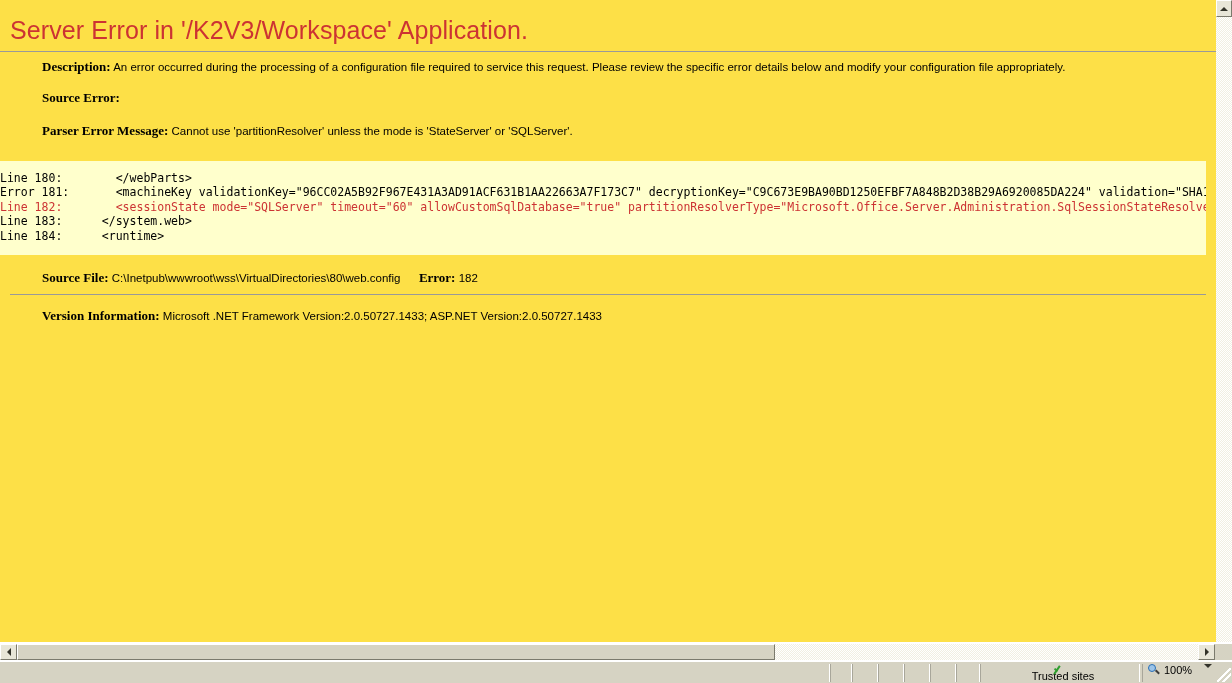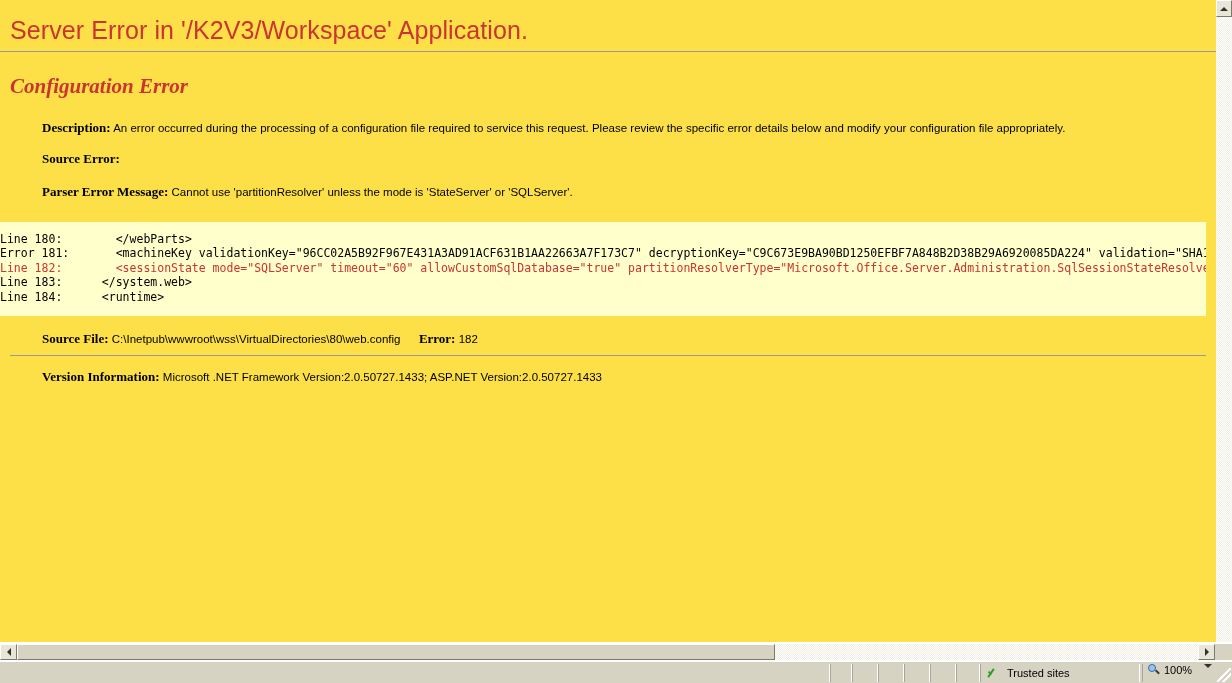--- a/index.html
+++ b/index.html
@@ -251,20 +251,21 @@
     top: 2px;
     left: 980px;
     width: 160px;
     height: 18px;
     border-left: 1px solid #a8a69a;
     border-right: 1px solid #ffffff;
     box-sizing: border-box;
     display: flex;
     align-items: center;
     padding-left: 6px;
+    flex-direction: column;
   }
   .check {
     display: inline-block;
     width: 13px; height: 13px;
     position: relative;
     margin-right: 7px;
   }
   .check::before {
     content: "";
     position: absolute;
@@ -337,21 +338,20 @@
 
 <div id="page">
   <div class="inner">
 
     <h1 class="err-title">Server Error in '/K2V3/Workspace' Application.</h1>
   </div>
 
   <hr class="rule">
 
   <div class="inner">
-    <h2 class="err-sub">Configuration Error</h2>
 
     <div class="para">
       <b>Description:</b>
       <span class="val">An error occurred during the processing of a configuration file required to service this request. Please review the specific error details below and modify your configuration file appropriately.</span>
     </div>
 
     <div class="para src-head">
       <b>Source Error:</b>
     </div>
 

